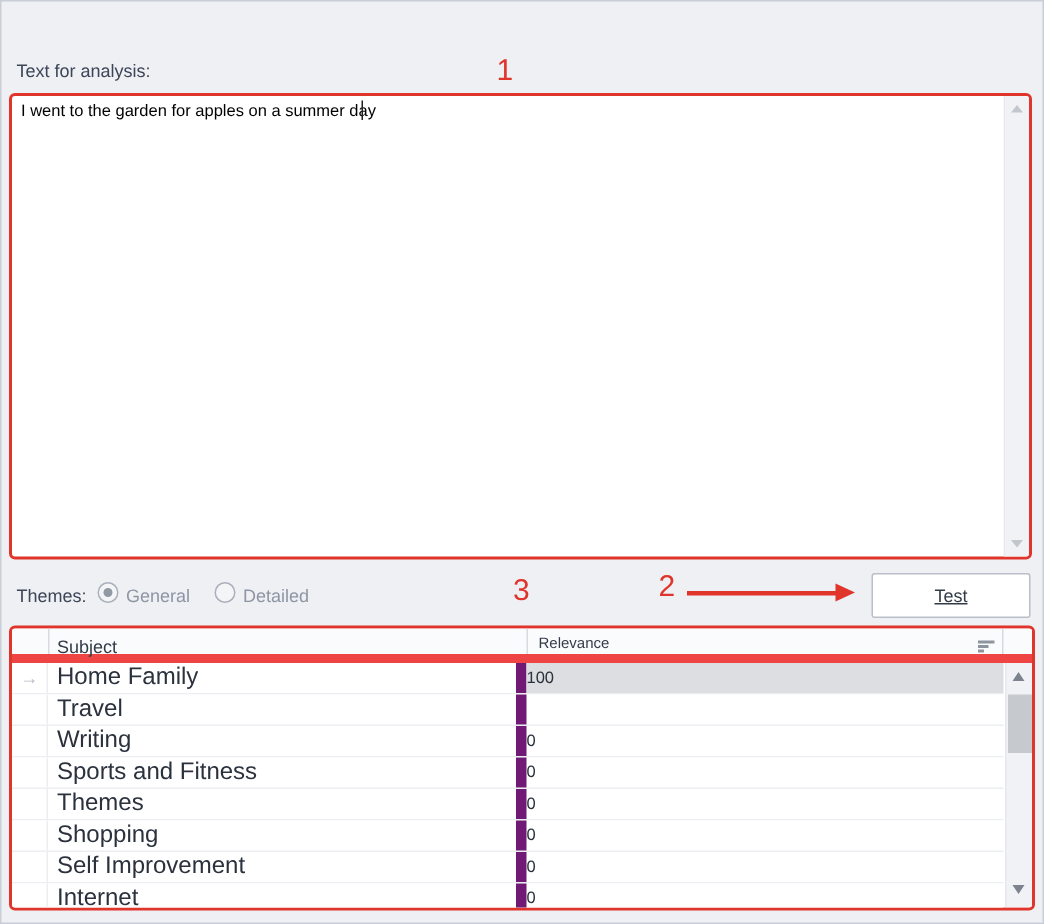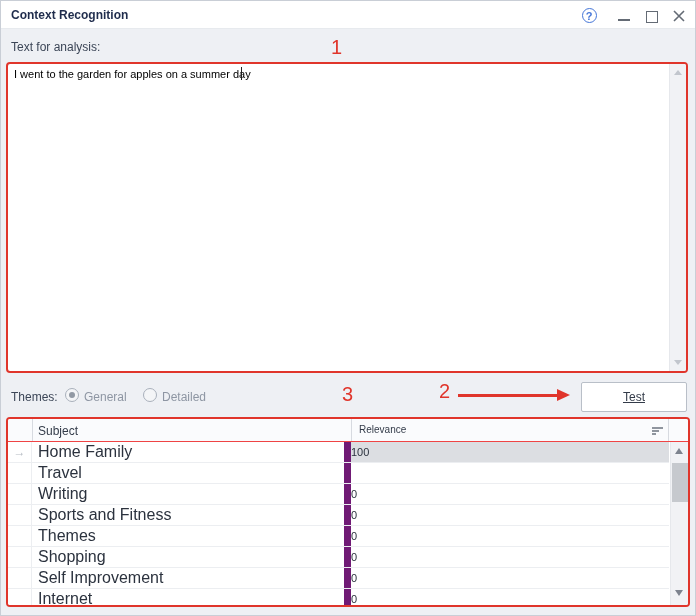--- a/index.html
+++ b/index.html
@@ -56,21 +56,21 @@
   .ann-2{left:438px;top:380px;}
   .ann-3{left:341px;top:383px;}
   .arrow-shaft{position:absolute;left:457px;top:393px;width:103px;height:3px;background:#e0352b;}
   .arrow-head{position:absolute;left:556px;top:388px;width:0;height:0;
     border-top:6.5px solid transparent;border-bottom:6.5px solid transparent;border-left:13px solid #e0352b;}
   
   .grid{
     position:absolute;left:5px;top:416px;width:684px;height:190px;
     background:#ffffff;border:2px solid #e0352b;border-radius:4px;overflow:hidden;
   }
-  .grid-header{position:absolute;left:0;top:0;width:680px;height:23px;background:#fafbfd;border-bottom:1px solid #ef4444;}
+  .grid-header{position:absolute;left:0;top:0;width:680px;height:23px;background:#fafbfd;border-bottom:6px solid #ef4444;}
   .h-div{position:absolute;top:0;bottom:0;width:1px;background:#d7dae0;}
   .h-div-1{left:24px;}.h-div-2{left:343px;}.h-div-3{left:660px;}
   .h-subject{position:absolute;left:30px;top:5px;font-size:12px;color:#333b49;}
   .h-relevance{position:absolute;left:351px;top:5px;font-size:10px;color:#333b49;}
   .filter-ic{position:absolute;left:644px;top:8px;width:11px;height:8px;}
   .filter-ic i{position:absolute;left:0;height:2px;background:#8f959e;display:block;}
   .filter-ic i:nth-child(1){top:0;width:11px;}
   .filter-ic i:nth-child(2){top:3px;width:7px;}
   .filter-ic i:nth-child(3){top:6px;width:4px;}
   .grid-rows{position:absolute;left:0;top:23px;width:661px;}
@@ -83,37 +83,20 @@
   .g-scroll{position:absolute;left:662px;top:23px;width:18px;height:163px;background:#f1f2f5;border-left:1px solid #e6e8ec;}
   .g-tri-up{width:0;height:0;border-left:4.5px solid transparent;border-right:4.5px solid transparent;border-bottom:6px solid #7d838e;position:absolute;left:4px;top:6px;}
   .g-thumb{position:absolute;left:1px;top:21px;width:16px;height:39px;background:#c6c9ce;}
   .g-tri-down{width:0;height:0;border-left:4.5px solid transparent;border-right:4.5px solid transparent;border-top:6px solid #7d838e;position:absolute;left:4px;bottom:9px;}
 </style>
 </head>
 <body>
 
 <div class="frame">
 
-  <div class="titlebar">
-    <span class="title">Context Recognition</span>
-    <button class="winbtn helpbtn">
-      <span class="help-ring">?</span>
-    </button>
-    <button class="winbtn minbtn">
-      <span class="min-glyph"></span>
-    </button>
-    <button class="winbtn maxbtn">
-      <span class="max-glyph"></span>
-    </button>
-    <button class="winbtn closebtn">
-      <svg class="close-glyph" width="14" height="14" viewBox="0 0 14 14">
-        <path d="M2 2 L12 12 M12 2 L2 12" stroke="#646b75" stroke-width="1.6" fill="none"></path>
-      </svg>
-    </button>
-  </div>
 
   <div class="lbl lbl-analysis">Text for analysis:</div>
   <div class="ann ann-1">1</div>
 
   <div class="ta">
     <span class="ta-text">I went to the garden for apples on a summer day</span>
     <div class="caret"></div>
     <div class="ta-scroll">
       <div class="tri-up"></div>
       <div class="tri-down"></div>

